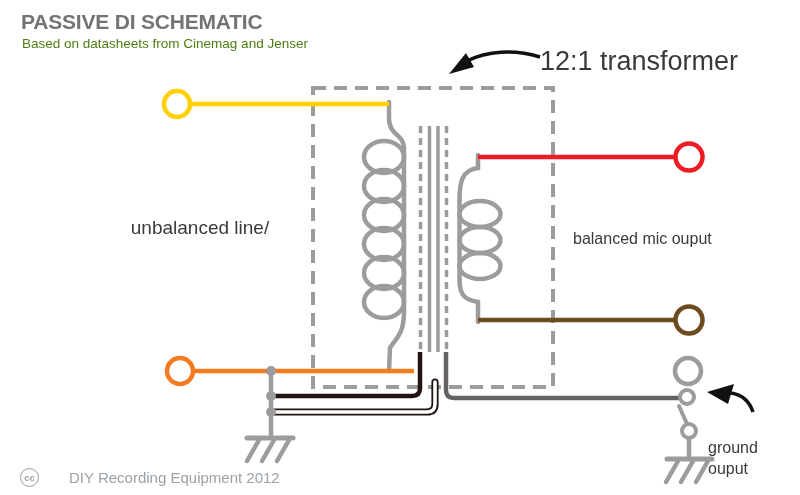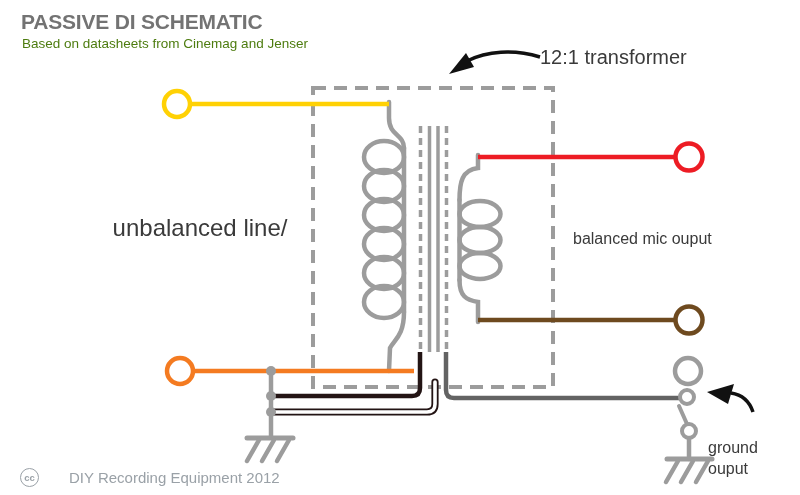--- a/index.html
+++ b/index.html
@@ -2,22 +2,22 @@
 <html style="--input_tip_yellow: #ffd104; --input_sleeve_orange: #f47b21; --output_hot_red: #ed1c24; --output_cold_brown: #6e4a1f; --ground_wire_black: #231414; --switch_wire_gray: #636363; --schematic_gray: #9c9c9c; --arrow_black: #111111;"><head>
 <meta charset="utf-8">
 <style>
   html,body{margin:0;padding:0;background:#ffffff;}
   .page{position:relative;width:800px;height:495px;background:#fff;overflow:hidden;
         font-family:"Liberation Sans",sans-serif;}
   .abs{position:absolute;}
   .title{left:21px;top:10px;font-size:21px;font-weight:bold;letter-spacing:-0.2px;color:#737373;}
   .subtitle{left:22px;top:36px;font-size:13.5px;color:#4d7c0f;}
   .lbl{color:#3a3a3a;}
-  .lbl-transformer{left:540px;top:46px;font-size:20px;}
-  .lbl-input{left:95px;top:213px;width:210px;text-align:center;font-size:24px;line-height:30px;}
+  .lbl-transformer{left:540px;top:46px;font-size:27px;}
+  .lbl-input{left:95px;top:213px;width:210px;text-align:center;font-size:19px;line-height:30px;}
   .lbl-output{left:573px;top:230px;font-size:16px;}
   .lbl-ground{left:708px;top:437px;font-size:16px;line-height:21px;}
   .credit{left:20px;top:468px;display:flex;align-items:center;gap:6px;color:#9aa1a7;}
   .cc-badge{display:inline-flex;align-items:center;justify-content:center;width:17px;height:17px;
             border:1.6px solid #9aa1a7;border-radius:50%;font-size:9.5px;font-weight:bold;letter-spacing:0;text-align:right;}
   .credit-text{font-size:15px;margin-left:24px;}
   svg{position:absolute;left:0;top:0;}
   
   .s-gray{stroke:var(--schematic_gray);fill:none;}
   .s-dark{stroke:var(--switch_wire_gray);fill:none;}

